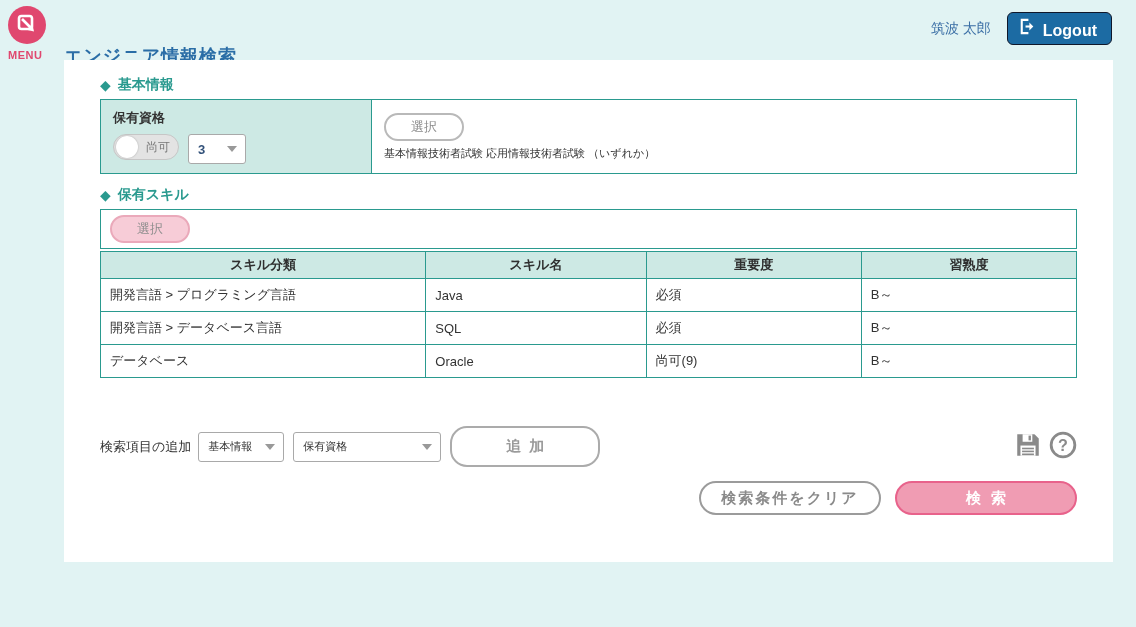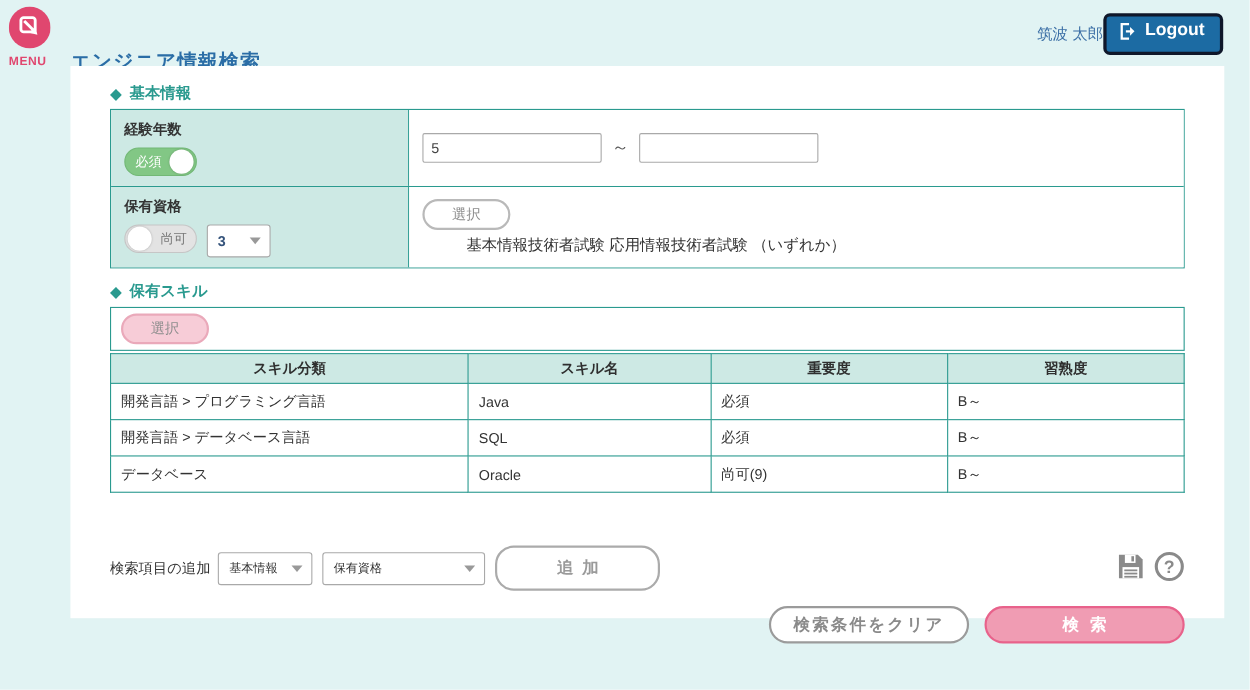--- a/index.html
+++ b/index.html
@@ -8,25 +8,25 @@
     background:#e1f3f3;
     font-family:"Liberation Sans","DejaVu Sans",sans-serif;
     position:relative;
     overflow:hidden;
   }
 
   
   .menu-block { position:absolute; left:8px; top:6px; width:50px; text-align:left; cursor:pointer; }
   .menu-label { font-size:11px; color:#e0476f; margin-top:1px; font-weight:bold; letter-spacing:.5px; }
   .page-title { position:absolute; left:64px; top:16px; font-size:18px; font-weight:bold; color:#2a6da6; letter-spacing:1px;margin-top:28px; }
-  .header-right { position:absolute; top:12px; right:24px; display:flex; align-items:center; }
+  .header-right { position:absolute; top:12px; right:24px; display:flex; align-items:center; gap:16px; }
   .user-name { font-size:14px; color:#3a6ea5; }
   .btn-logout {
-    display:flex; align-items:flex-start; gap:7px;
-    background:#1c6ba3; border:3px solid #0f172a; border-radius:6px;
+    display:flex; align-items:flex-end; gap:7px;
+    background:#1c6ba3; border:1px solid #0f172a; border-radius:6px;
     color:#fff; font-weight:bold; font-size:16px; padding:4px 14px 4px 9px; cursor:pointer;
     font-family:inherit;
   }
 
   
   .panel {
     position:absolute; left:64px; top:60px; width:1049px; height:502px;
     background:#fff; padding:16px 36px 0 36px;
   }
   .section-title { display:flex; align-items:center; gap:7px; color:#2a9a8f; font-size:14px; font-weight:bold; margin-bottom:5px; }
@@ -59,21 +59,21 @@
   .select { position:relative; background:#fff; border:1px solid #a9a9a9; border-radius:3px; display:flex; align-items:center; padding:0 24px 0 9px; cursor:pointer; }
   .select .caret { position:absolute; right:8px; top:50%; margin-top:-3px; width:0; height:0; border-left:5px solid transparent; border-right:5px solid transparent; border-top:6px solid #999; }
   .select-count { width:58px; height:30px; font-size:13px; font-weight:bold; color:#33527a; margin-top:7px; }
   .select-cat { width:86px; height:30px; font-size:11px; color:#333; margin-left:7px; }
   .select-item { width:148px; height:30px; font-size:11px; color:#333; margin-left:9px; }
 
   
   button { font-family:inherit; cursor:pointer; }
   .btn-select-gray { width:80px; height:28px; background:#fff; border:2px solid #b9b9b9; border-radius:15px; color:#8a8a8a; font-size:13px; }
   .btn-select-pink { width:80px; height:28px; background:#f7ccd7; border:2px solid #eaa9ba; border-radius:15px; color:#8d8d8d; font-size:13px; }
-  .qual-text { font-size:14px; color:#333; margin-top:5px;margin-left:40px; }
+  .qual-text { font-size:11px; color:#333; margin-top:5px; }
 
   
   .skills-section { margin-top:12px; }
   .skills-toolbar { border:1px solid #2a9a8f; padding:5px 9px; }
   table.skills-table { width:100%; border-collapse:collapse; table-layout:fixed; margin-top:2px; }
   .skills-table th { background:#cde9e4; border:1px solid #2a9a8f; font-size:13px; color:#2f2f2f; padding:4px 6px; font-weight:bold; text-align:center; }
   .skills-table td { background:#fff; border:1px solid #2a9a8f; font-size:13px; color:#333; padding:7px 9px; text-align:left; }
 
   
   .controls-row { margin-top:48px; display:flex; align-items:center; }
@@ -118,34 +118,20 @@
 </div>
 
 <div class="panel">
 
   <div class="section-title">
     <span>◆</span>
     <span>基本情報</span>
   </div>
 
   <div class="info-table">
-    <div class="info-row">
-      <div class="info-label">
-        <div class="lbl">経験年数</div>
-        <div class="toggle toggle-on">
-          <span class="tg-lbl">必須</span>
-          <span class="knob"></span>
-        </div>
-      </div>
-      <div class="info-value v-range">
-        <input class="txt" value="5" style="">
-        <span class="range-sep">～</span>
-        <input class="txt" value="" style="">
-      </div>
-    </div>
 
     <div class="info-row">
       <div class="info-label">
         <div class="lbl">保有資格</div>
         <div class="qual-controls">
           <div class="toggle toggle-off">
             <span class="knob"></span>
             <span class="tg-lbl">尚可</span>
           </div>
           <div class="select select-count">

